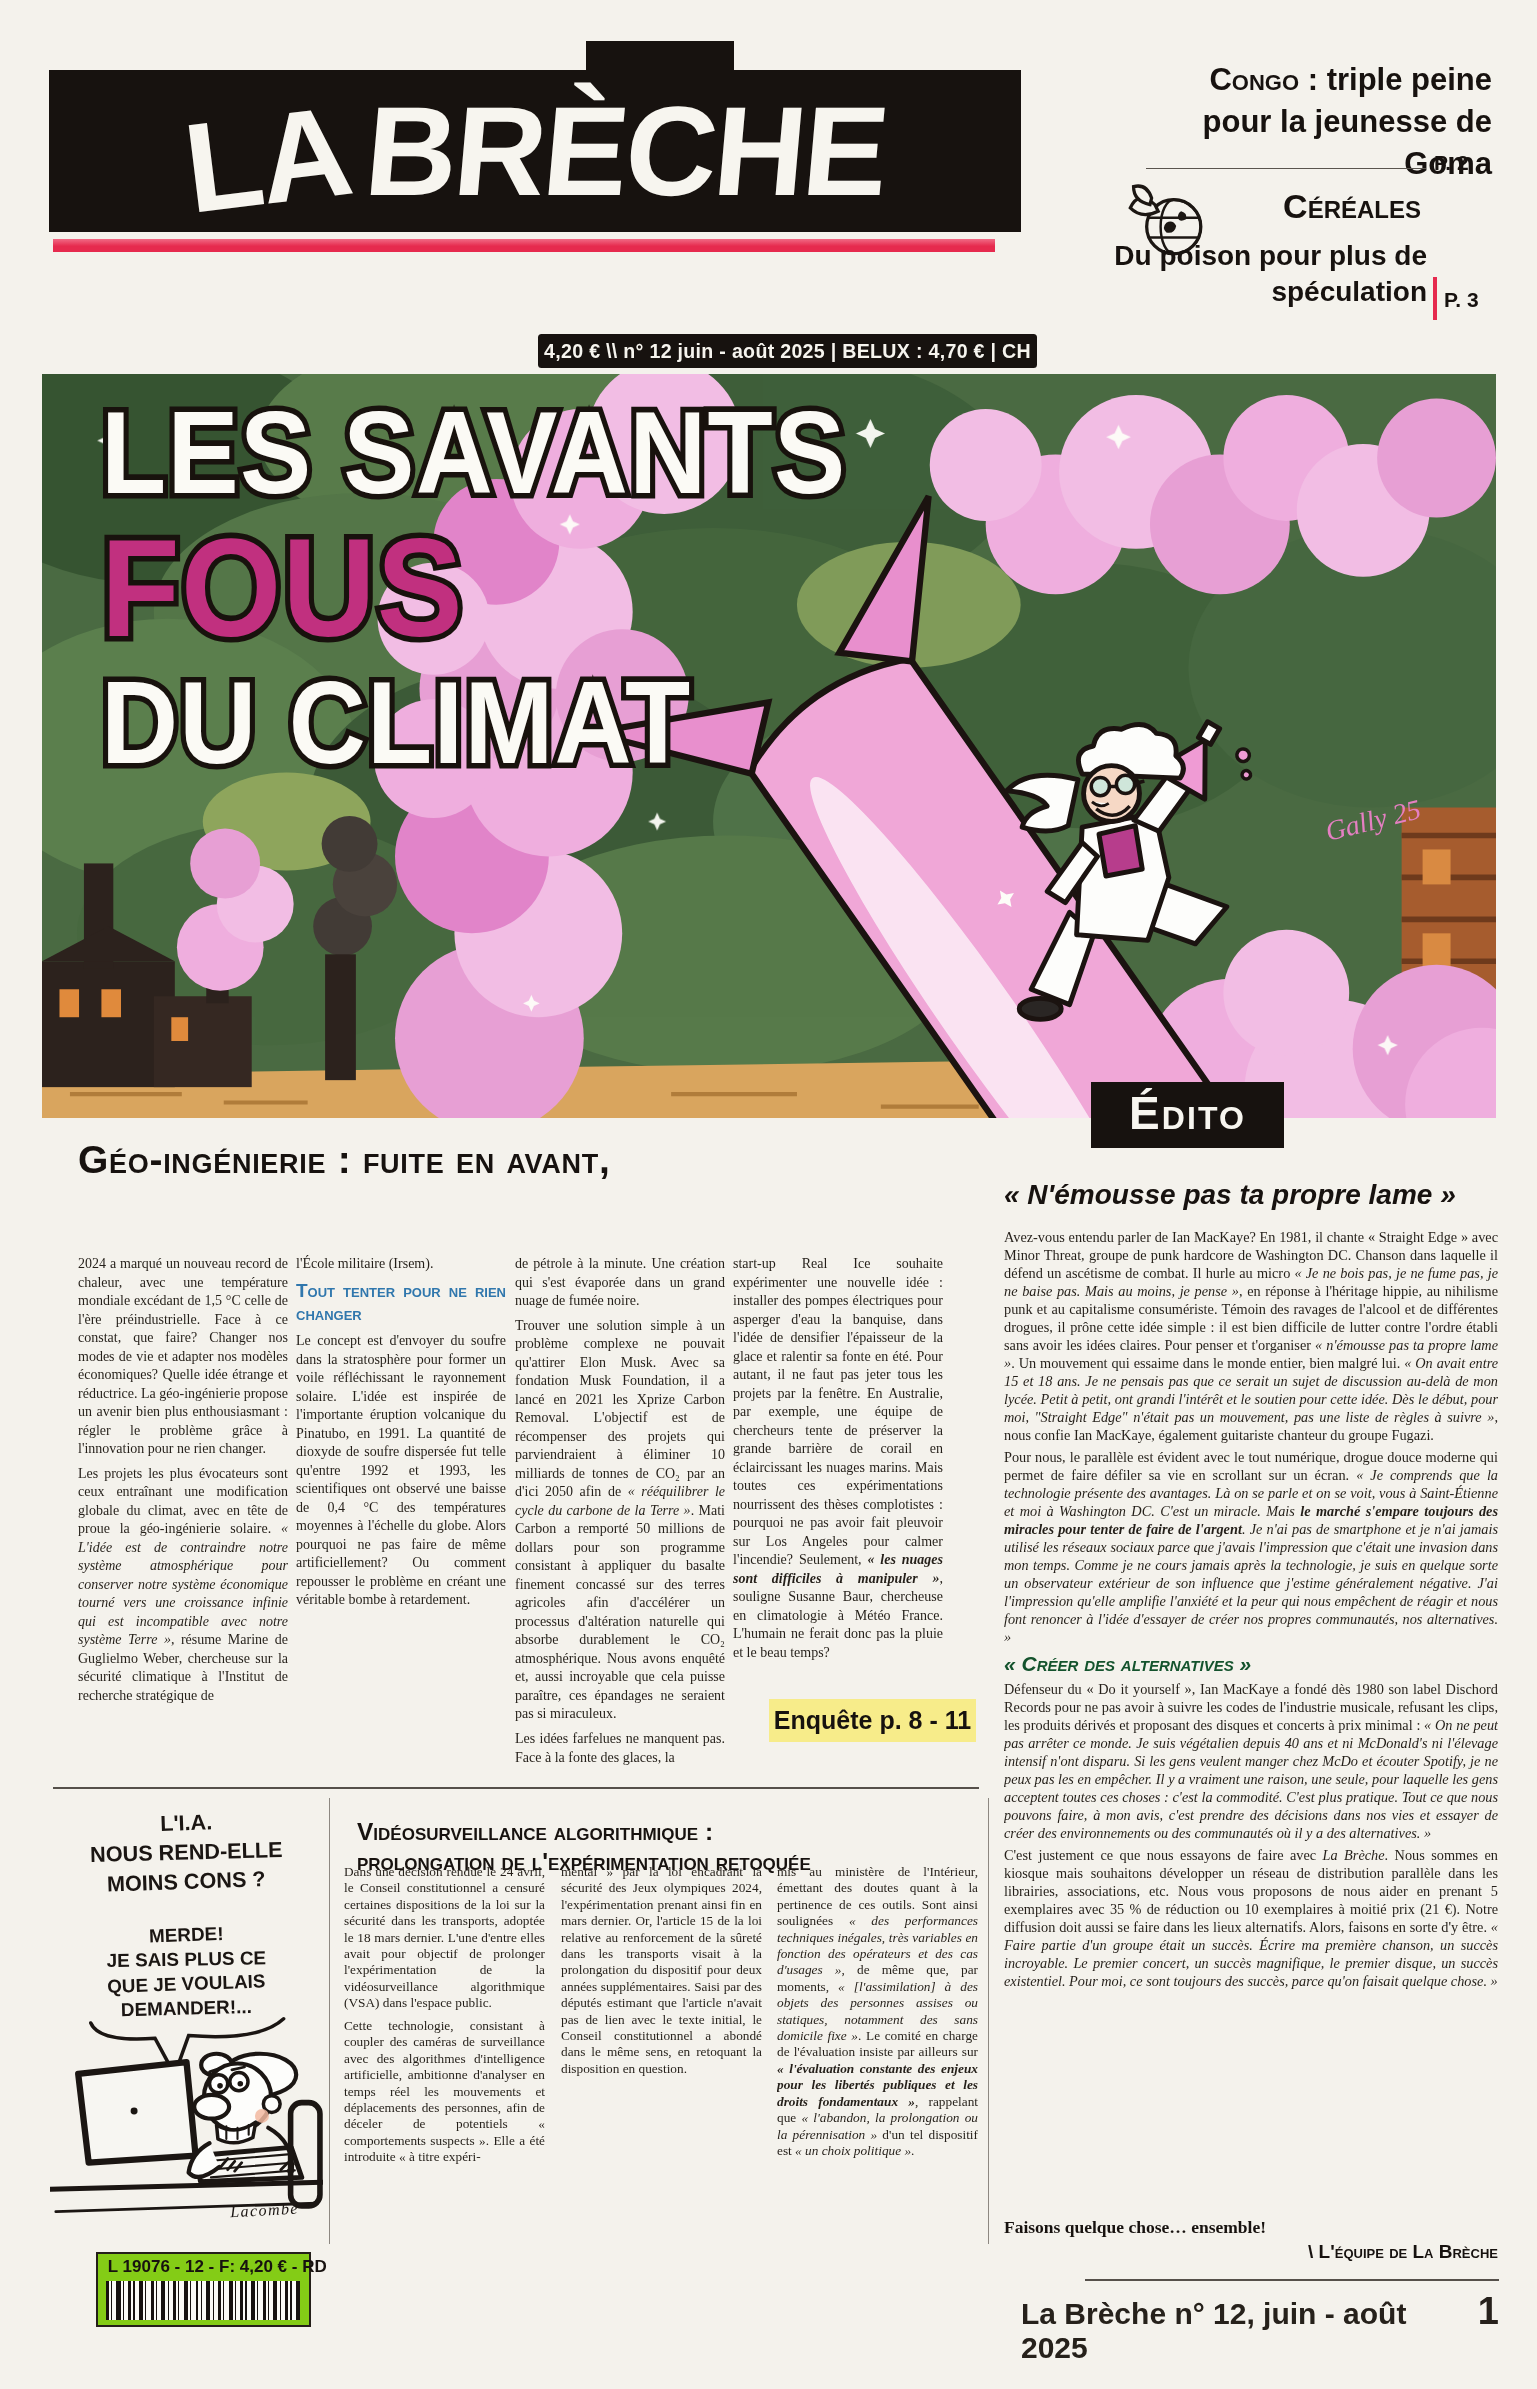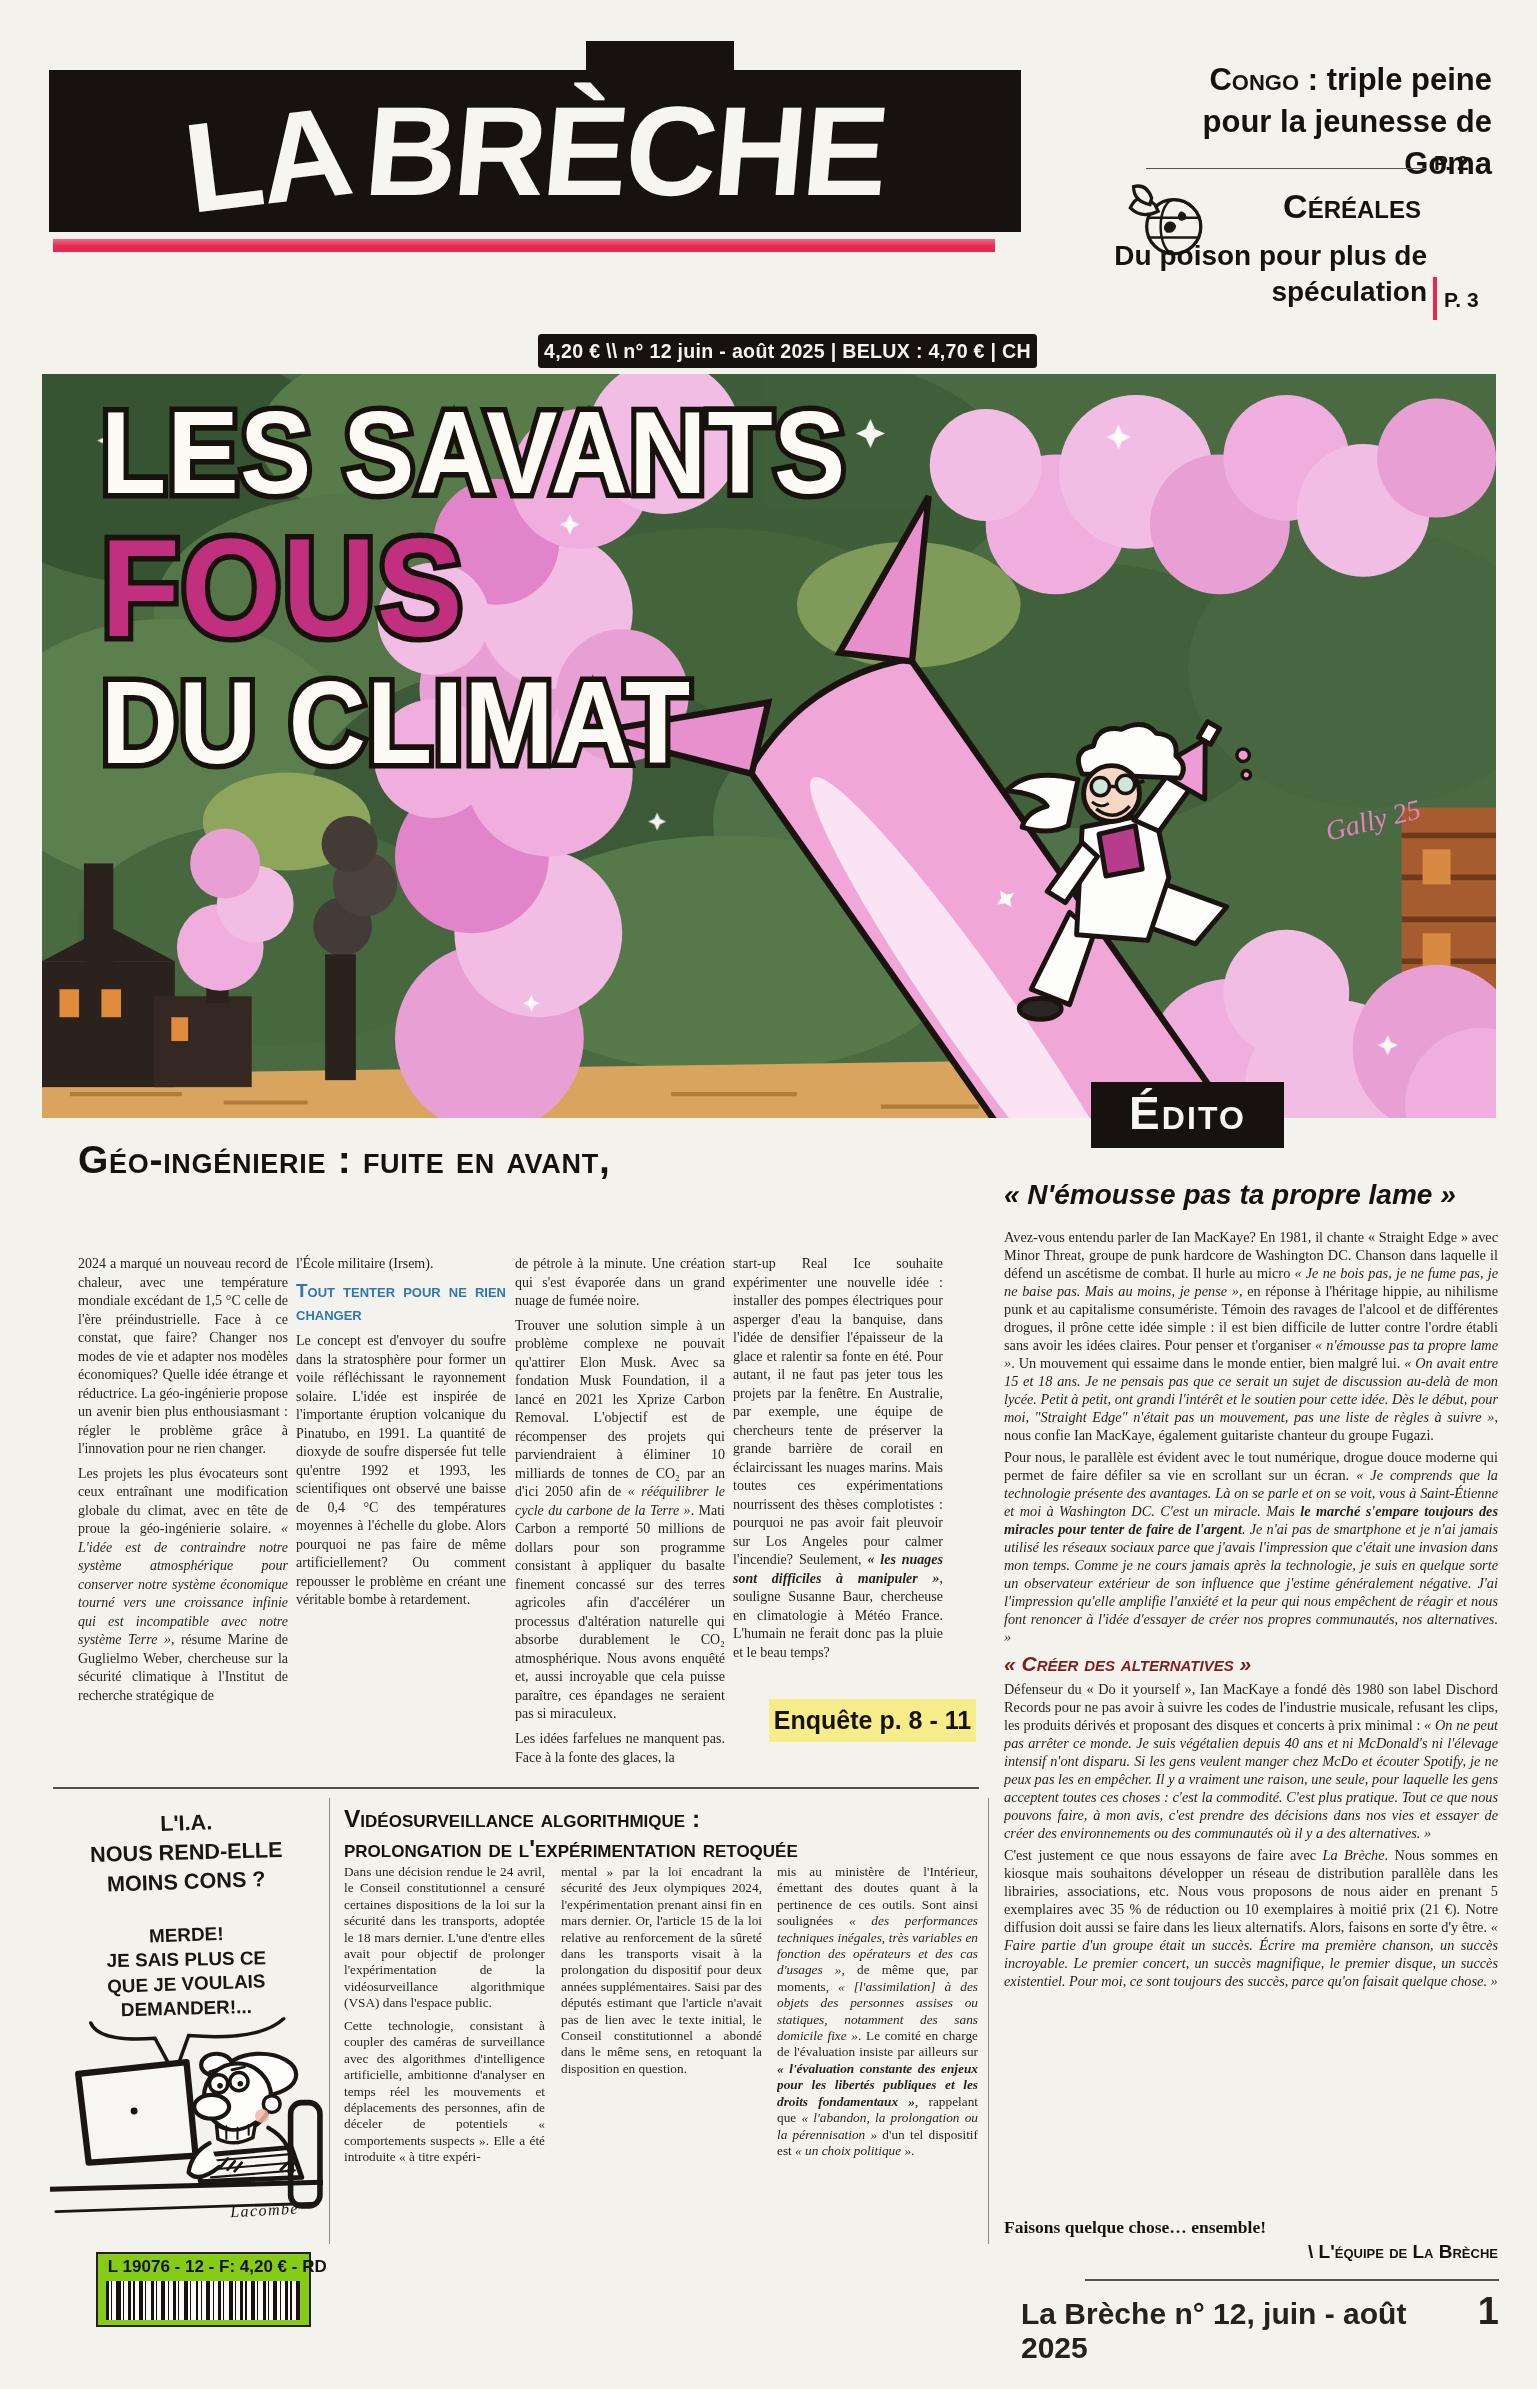--- a/index.html
+++ b/index.html
@@ -57,21 +57,21 @@
   .it{font-style:italic;}
   .bd{font-weight:bold;}
   .bi{font-weight:bold;font-style:italic;}
   .enquete{position:absolute;left:769px;top:1699px;width:207px;height:43px;background:#f7ec8a;font-weight:800;font-size:25px;line-height:43px;text-align:center;color:#17120f;}
 
   
   .edito-title{position:absolute;left:1004px;top:1179px;width:494px;font-weight:800;font-style:italic;font-size:28px;color:#17120f;}
   .edito-body{position:absolute;left:1004px;top:1228px;width:494px;height:984px;overflow:hidden;font-family:"Liberation Serif",serif;font-size:14.3px;line-height:18px;text-align:justify;color:#241f19;}
   .edito-body p{margin:0;}
   .edito-body p + p{margin-top:3.5px;}
-  .edito-subhead{font-variant:small-caps;font-weight:800;font-style:italic;font-family:"Liberation Sans",sans-serif;font-size:21px;color:#7f1d1d;margin:9.8px 0 7px 0;}
+  .edito-subhead{font-variant:small-caps;font-weight:800;font-style:italic;font-family:"Liberation Sans",sans-serif;font-size:21px;color:#14532d;margin:9.8px 0 7px 0;}
   .edito-closing{position:absolute;left:1004px;top:2217px;width:494px;font-family:"Liberation Serif",serif;font-weight:bold;font-size:17.5px;color:#17120f;}
   .edito-byline{position:absolute;left:1004px;top:2241px;width:494px;text-align:right;font-variant:small-caps;font-weight:800;font-size:19px;color:#17120f;}
 
   
   .hrule-main{position:absolute;left:53px;top:1787px;width:926px;height:2.1px;background:#55504a;}
   .vrule{position:absolute;width:1.4px;background:#8d8881;}
   .vr-left{left:329px;top:1798px;height:446px;}
   .vr-right{left:988px;top:1798px;height:446px;}
   .cartoon{position:absolute;left:50px;top:1798px;width:273px;height:429px;}
   .vsa-title{position:absolute;left:344px;top:1804px;width:629px;font-variant:small-caps;font-weight:800;font-size:24.5px;line-height:30px;color:#17120f;}
@@ -325,21 +325,21 @@
       <path d="M238,468 q28,16 56,-4 l-4,22 q-26,14 -50,2 Z" fill="#fff" stroke-width="5"></path>
       <path d="M252,470 v18 M268,472 v16 M284,468 v14" stroke-width="3"></path>
       <path d="M228,494 q-26,14 -30,42 q14,16 44,-8" fill="#fdfdfb" stroke-width="6"></path>
       <path d="M312,472 q36,20 34,62" stroke-width="6"></path>
       <path d="M244,528 l10,-12 M254,532 l10,-12 M264,534 l10,-12 M330,532 l10,-10 M340,534 l8,-10" stroke-width="4"></path>
       <rect x="344" y="436" width="42" height="148" rx="16" stroke-width="8"></rect>
     </g>
     <text x="258" y="600" font-family="Liberation Serif, serif" font-style="italic" font-size="23" letter-spacing="2" fill="#1b1613" transform="rotate(-3 258 600)">Lacombe</text>
   </svg>
 
-  <h3 class="vsa-title" style="margin:0;">
+  <h3 class="vsa-title" style="margin:13px;">
     <span style="display:block">Vidéosurveillance algorithmique :</span>
     <span style="display:block">prolongation de l'expérimentation retoquée</span>
   </h3>
   <div class="bodycol v1">
       <p>Dans une décision rendue le 24 avril, le Conseil constitutionnel a censuré certaines dispositions de la loi sur la sécurité dans les transports, adoptée le 18 mars dernier. L'une d'entre elles avait pour objectif de prolonger l'expérimentation de la vidéosurveillance algorithmique (VSA) dans l'espace public.</p>
       <p>Cette technologie, consistant à coupler des caméras de surveillance avec des algorithmes d'intelligence artificielle, ambitionne d'analyser en temps réel les mouvements et déplacements des personnes, afin de déceler de potentiels « comportements suspects ». Elle a été introduite « à titre expéri-</p>
     </div>
   <div class="bodycol v2">
       <p>mental » par la loi encadrant la sécurité des Jeux olympiques 2024, l'expérimentation prenant ainsi fin en mars dernier. Or, l'article 15 de la loi relative au renforcement de la sûreté dans les transports visait à la prolongation du dispositif pour deux années supplémentaires. Saisi par des députés estimant que l'article n'avait pas de lien avec le texte initial, le Conseil constitutionnel a abondé dans le même sens, en retoquant la disposition en question.</p>
     </div>

